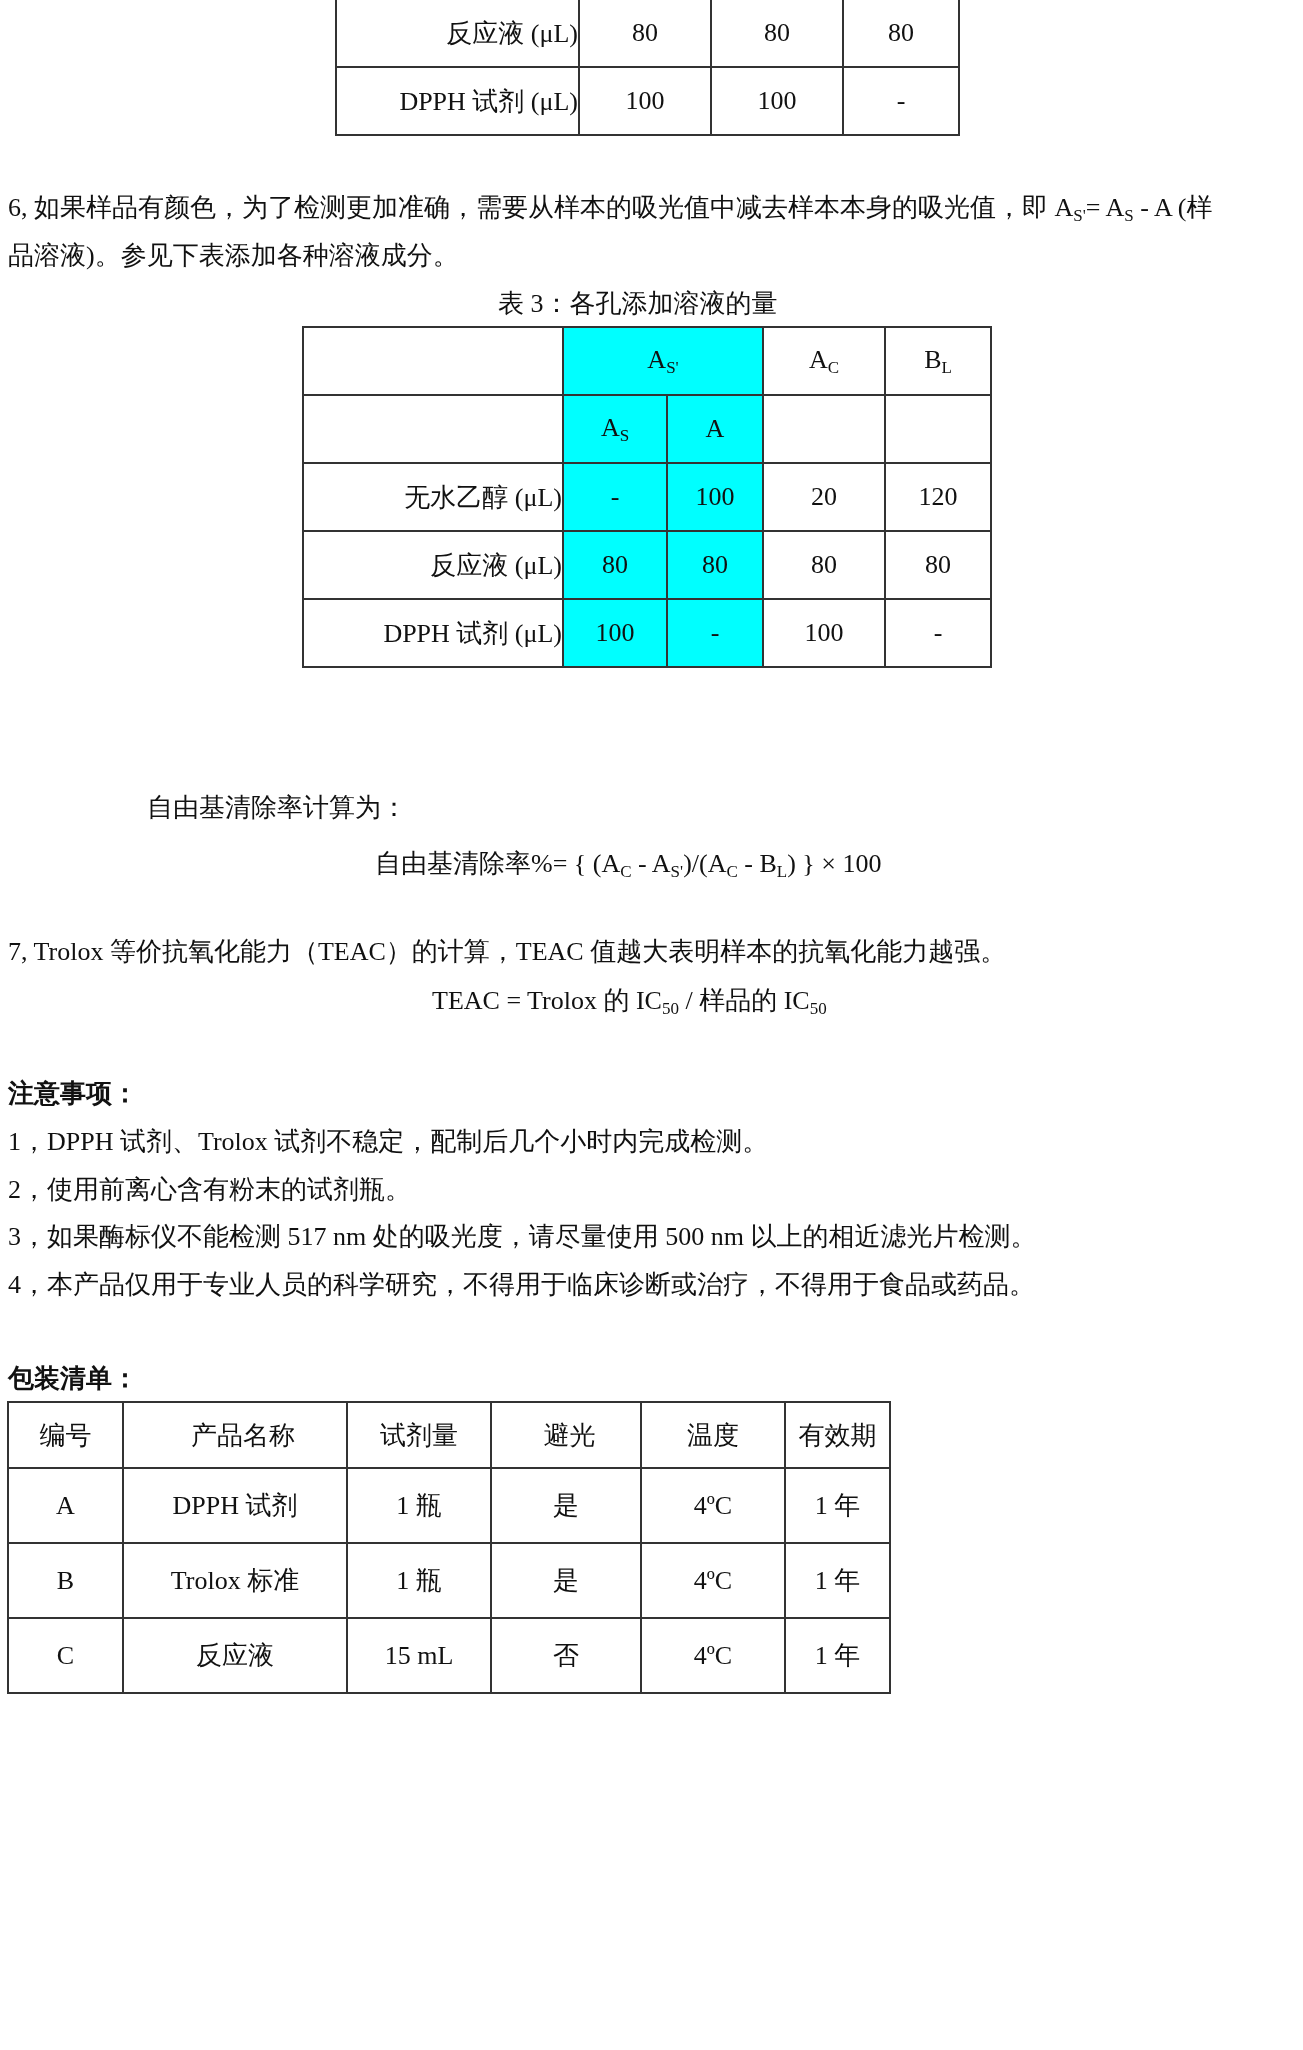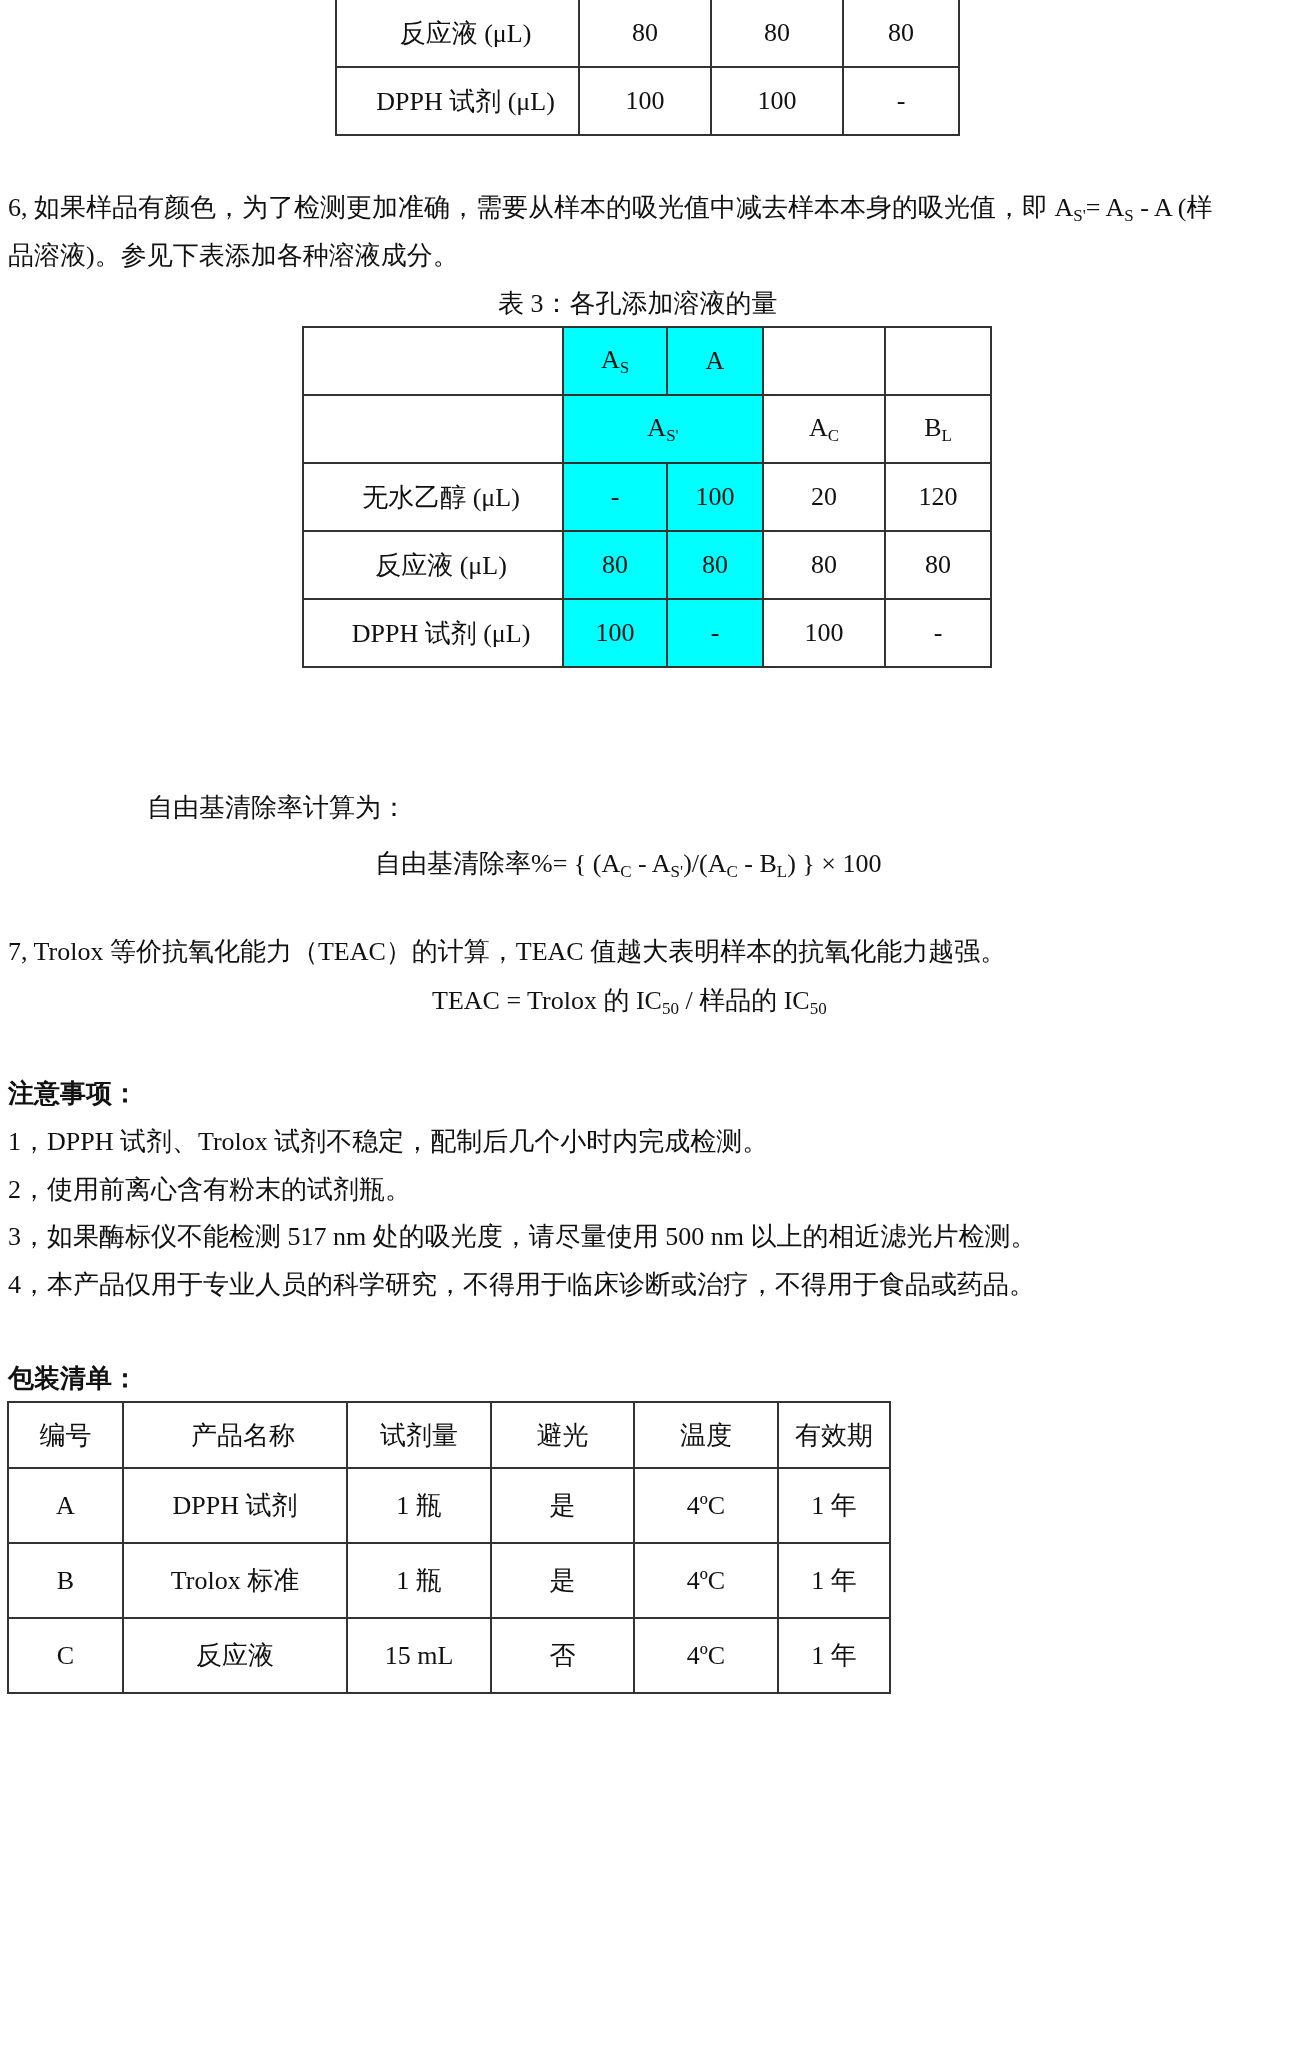--- a/index.html
+++ b/index.html
@@ -1,20 +1,20 @@
 <!DOCTYPE html>
 <html><head>
 <meta charset="utf-8">
 <style>
   html,body{margin:0;padding:0;background:#fff;}
   body{width:1303px;height:2050px;position:relative;overflow:hidden;font-family:"Liberation Serif","DejaVu Serif",serif;color:#111;font-size:26px;}
   .abs{position:absolute;white-space:nowrap;}
   table{border-collapse:collapse;position:absolute;}
   td{border:2px solid #333;text-align:center;padding:0;font-size:26px;}
-  td.l{text-align:center;padding-left:16px;}
+  td.l{text-align:right;padding-left:16px;}
   .cy{background:#00ffff;}
   sub{font-size:17px;vertical-align:-5px;}
 </style>
 </head>
 <body>
 
 <table style="left:335px;top:-2px;width:625px;">
   <tbody>
       <tr style="height:68px;">
     <td class="l" style="width:225px;">反应液 (μL)</td>
@@ -31,31 +31,31 @@
 </tbody>
   </table>
 
 <div class="abs" style="left:8px;top:190px;"><span>6, 如果样品有颜色，为了检测更加准确，需要从样本的吸光值中减去样本本身的吸光值，即 A</span><sub>S'</sub><span>= A</span><sub>S</sub><span> - A (样</span></div>
 <div class="abs" style="left:8px;top:238px;">品溶液)。参见下表添加各种溶液成分。</div>
 <div class="abs" style="left:498px;top:286px;">表 3：各孔添加溶液的量</div>
 
 <table style="left:302px;top:326px;width:690px;">
   <tbody>
       <tr style="height:68px;">
+    <td style="width:258px;"></td>
+    <td class="cy" colspan="2"><span>A</span><sub>S'</sub></td>
+    <td style="width:120px;"><span>A</span><sub>C</sub></td>
+    <td><span>B</span><sub>L</sub></td>
+  </tr>
+  <tr style="height:68px;">
     <td></td>
     <td class="cy" style="width:102px;"><span>A</span><sub>S</sub></td>
     <td class="cy" style="width:94px;">A</td>
     <td></td>
     <td></td>
-  </tr>
-  <tr style="height:68px;">
-    <td style="width:258px;"></td>
-    <td class="cy" colspan="2"><span>A</span><sub>S'</sub></td>
-    <td style="width:120px;"><span>A</span><sub>C</sub></td>
-    <td><span>B</span><sub>L</sub></td>
   </tr>
   <tr style="height:68px;">
     <td class="l">无水乙醇 (μL)</td>
     <td class="cy">-</td>
     <td class="cy">100</td>
     <td>20</td>
     <td>120</td>
   </tr>
   <tr style="height:68px;">
     <td class="l">反应液 (μL)</td>
@@ -86,21 +86,21 @@
 <div class="abs" style="left:8px;top:1219px;">3，如果酶标仪不能检测 517 nm 处的吸光度，请尽量使用 500 nm 以上的相近滤光片检测。</div>
 <div class="abs" style="left:8px;top:1267px;">4，本产品仅用于专业人员的科学研究，不得用于临床诊断或治疗，不得用于食品或药品。</div>
 
 <div class="abs" style="left:8px;top:1361px;font-weight:bold;">包装清单：</div>
 <table style="left:7px;top:1401px;width:884px;font-family:Liberation Serif, serif;">
   <tbody>
       <tr style="height:66px;">
     <td style="width:113px;">编号</td>
     <td style="width:206px;padding-left:16px;">产品名称</td>
     <td style="width:142px;text-align:center;">试剂量</td>
-    <td style="width:141px;">避光</td>
+    <td style="width:141px;padding-left:7px;">避光</td>
     <td style="width:142px;">温度</td>
     <td>有效期</td>
   </tr>
   <tr style="height:75px;">
     <td>A</td>
     <td>DPPH 试剂</td>
     <td>1 瓶</td>
     <td>是</td>
     <td>4ºC</td>
     <td>1 年</td>

